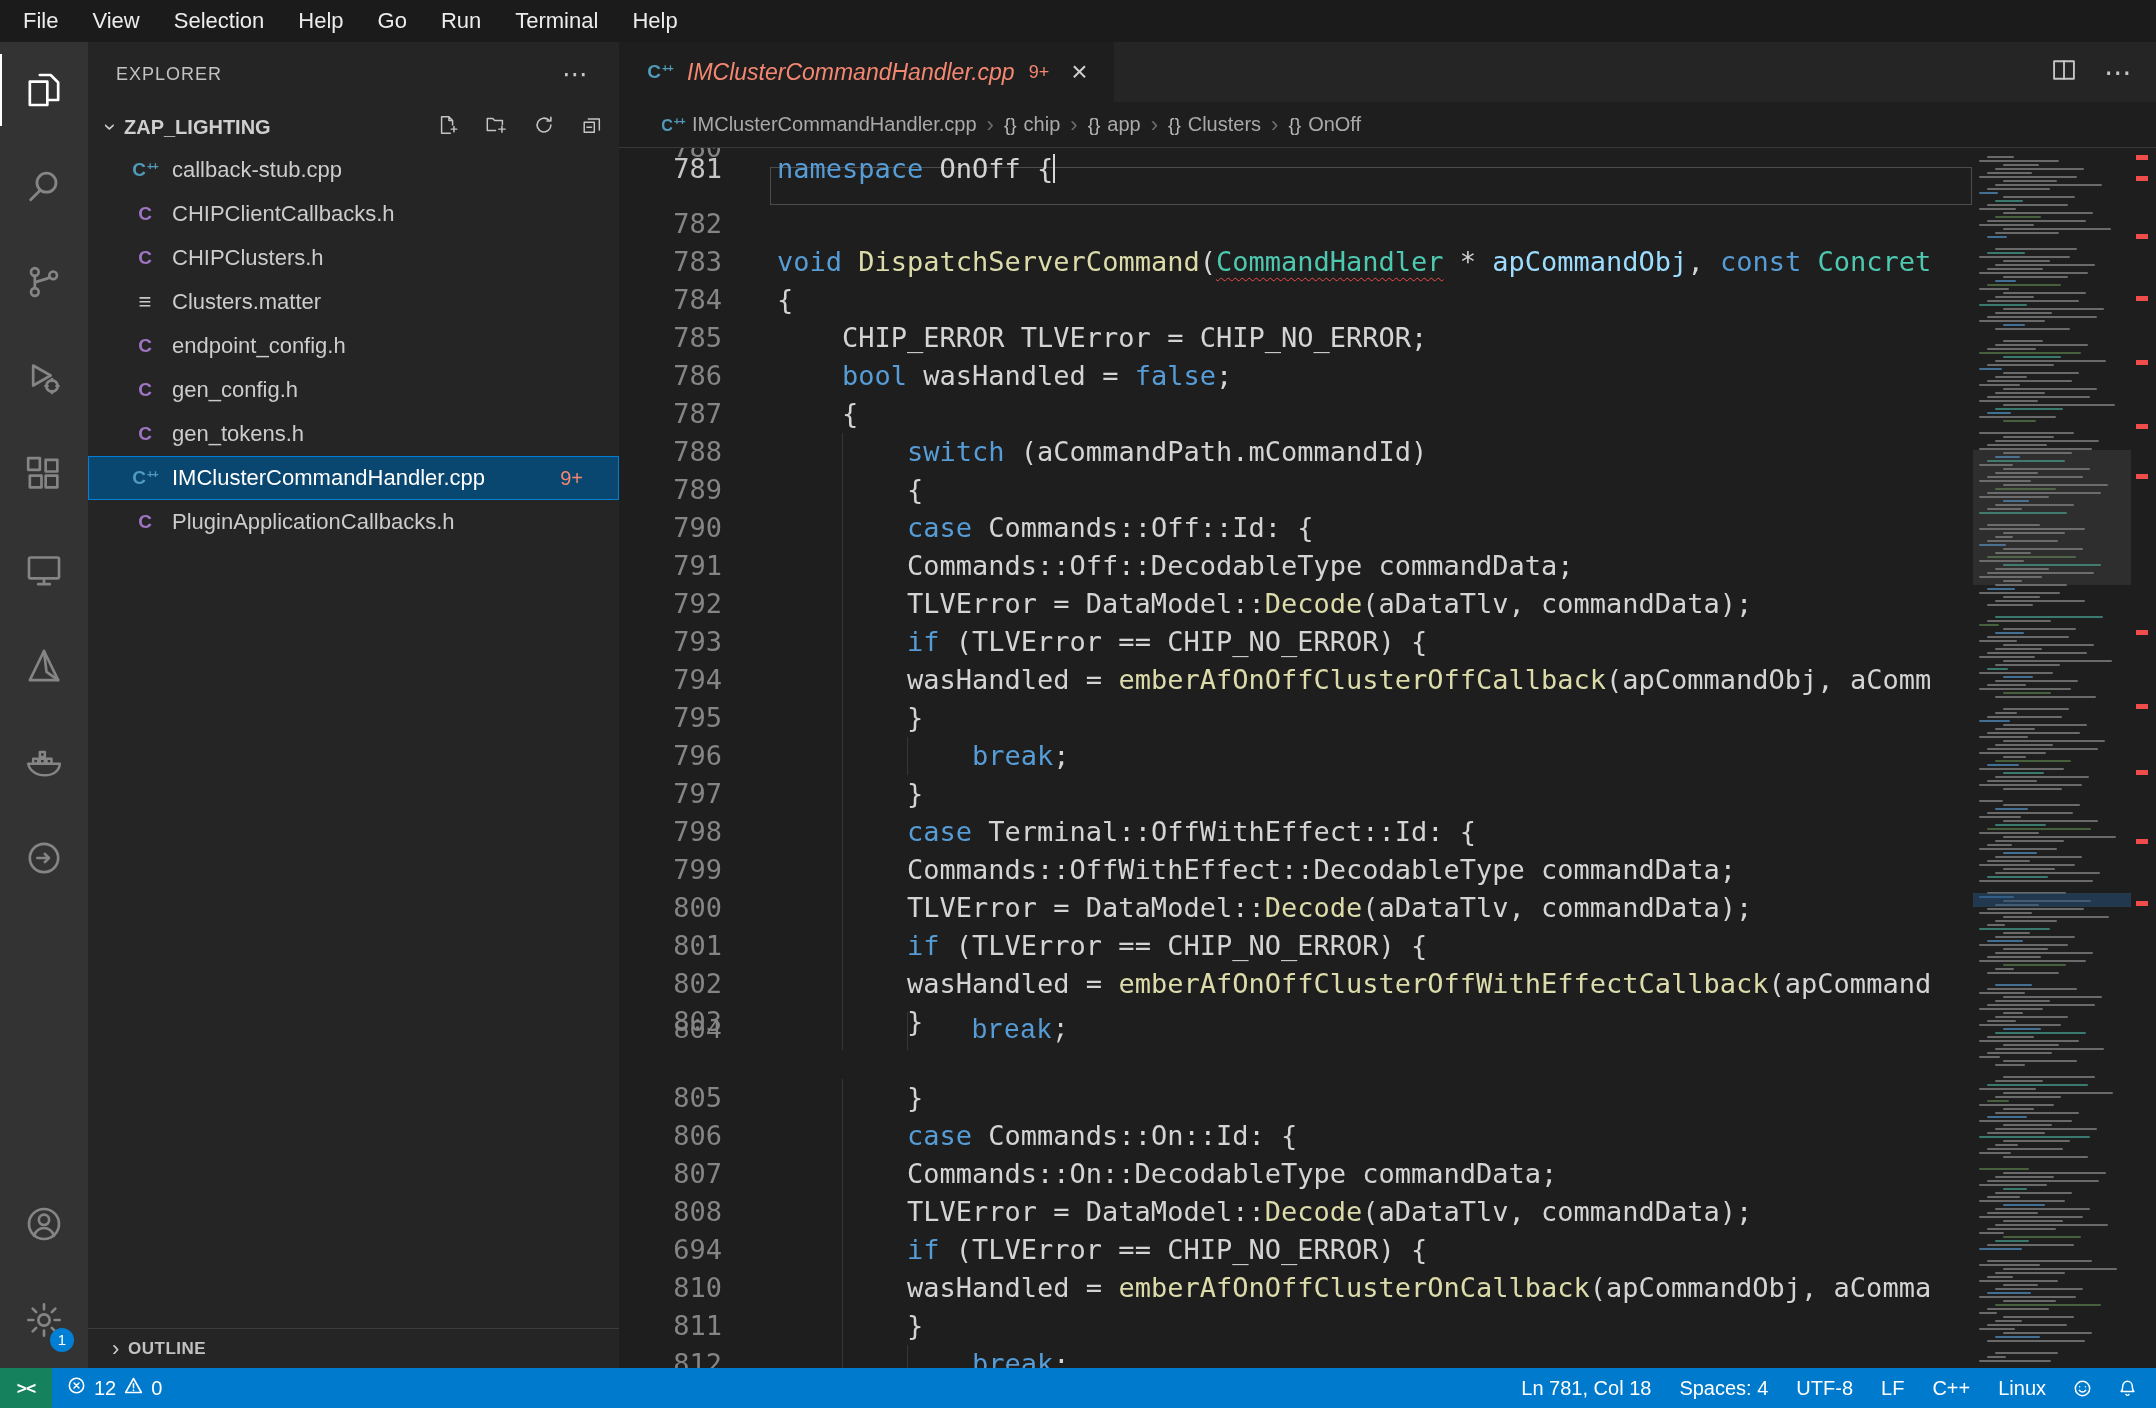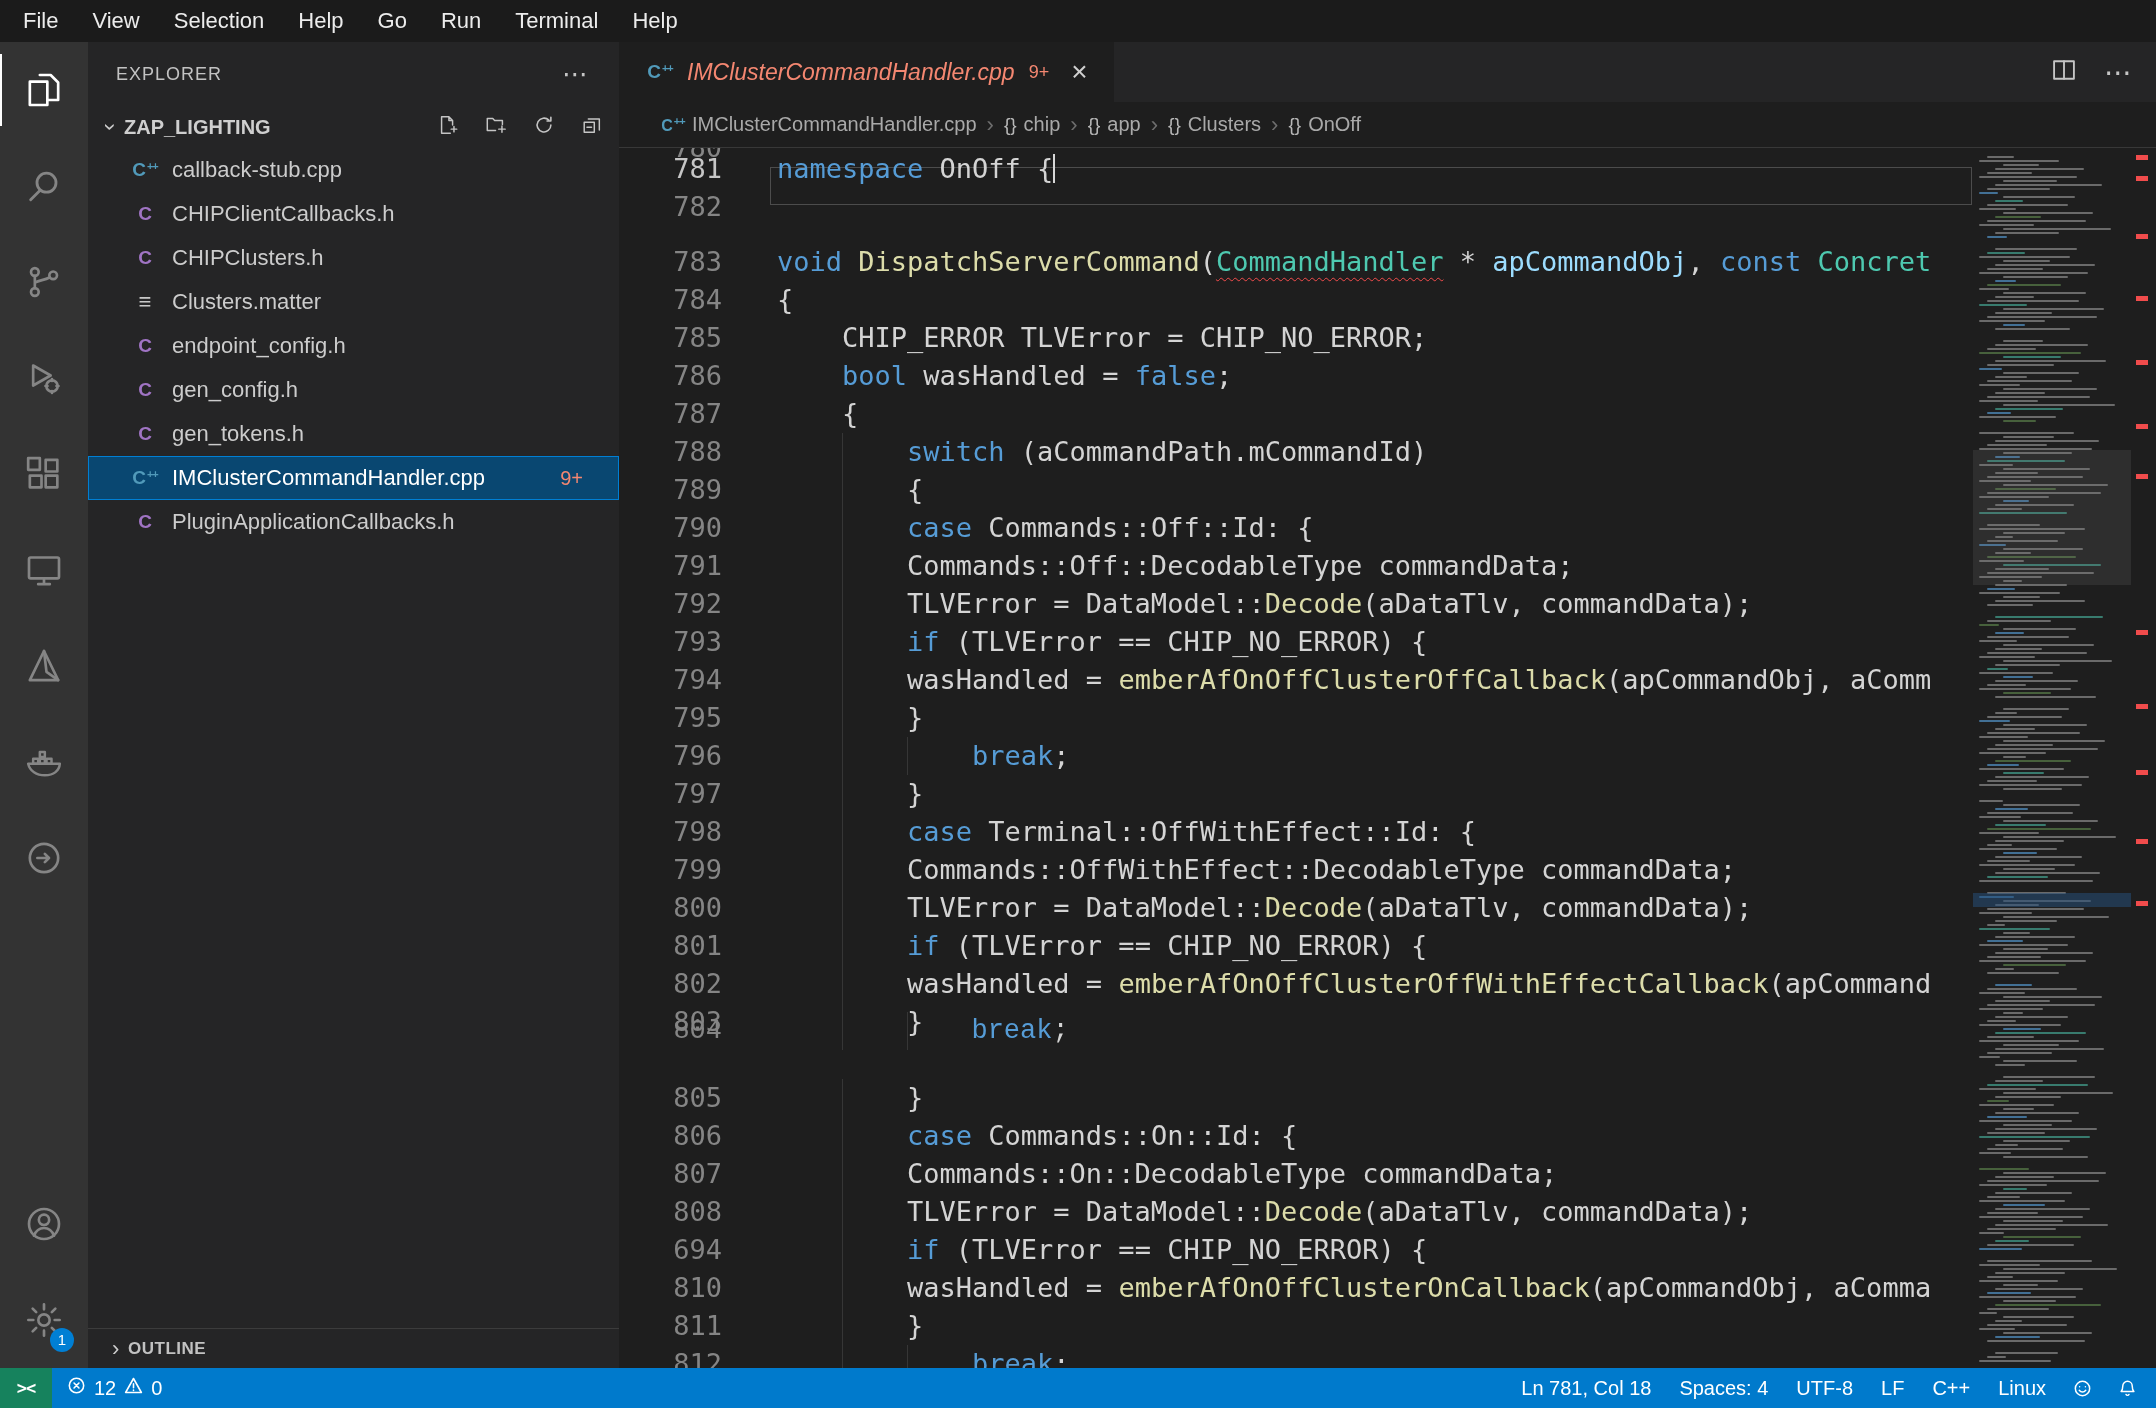--- a/index.html
+++ b/index.html
@@ -299,21 +299,21 @@
       <div class="code-row" style="top: -19px;">
         <div class="ln">780</div>
         <div class="ct"></div>
       </div>
       <div class="cur-box" style="top: 19px;"></div>
       <div class="code-row" style="top: 2px;">
         <div class="ln cur">781</div>
         <div class="ct"><span class="tk-k">namespace</span><span class="tk-p"> OnOff {</span></div>
         <div class="caret" style="left: 434.454px;"></div>
       </div>
-      <div class="code-row" style="top: 40px;">
+      <div class="code-row" style="top: 57px;">
         <div class="ln">782</div>
         <div class="ct"></div>
       </div>
       <div class="code-row" style="top: 95px;">
         <div class="ln">783</div>
         <div class="ct"><span class="tk-k">void</span><span class="tk-p"> </span><span class="tk-f">DispatchServerCommand</span><span class="tk-p">(</span><span class="tk-e">CommandHandler</span><span class="tk-p"> * </span><span class="tk-v">apCommandObj</span><span class="tk-p">, </span><span class="tk-k">const</span><span class="tk-p"> </span><span class="tk-t">Concret</span></div>
       </div>
       <div class="code-row" style="top: 133px;">
         <div class="ln">784</div>
         <div class="ct"><span class="tk-p">{</span></div>

